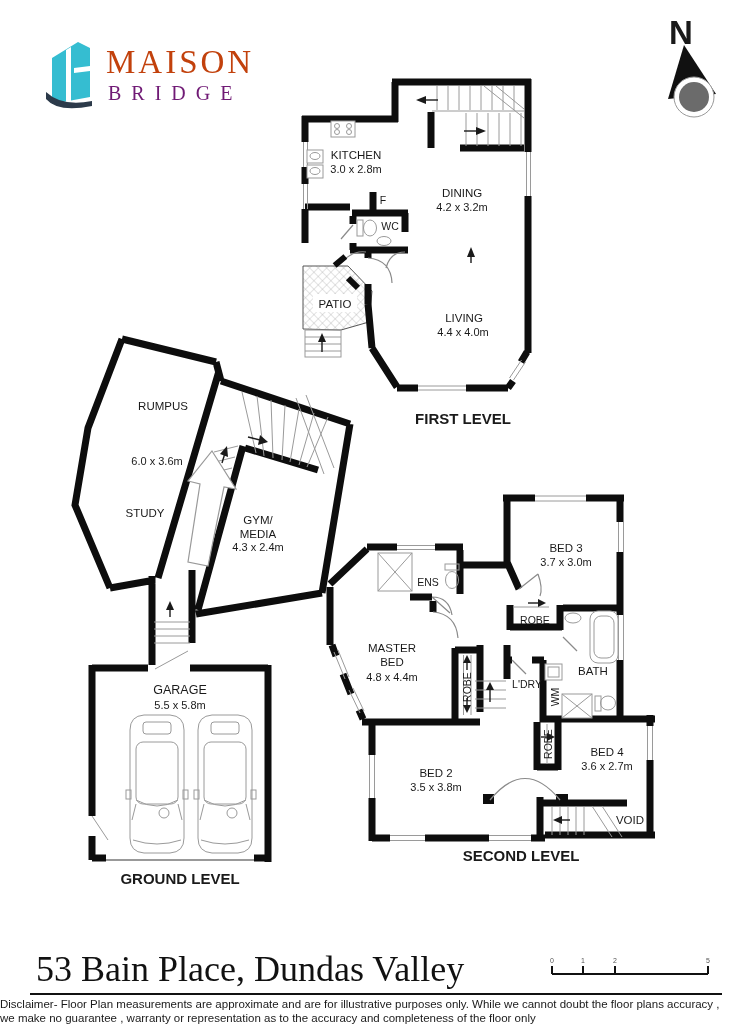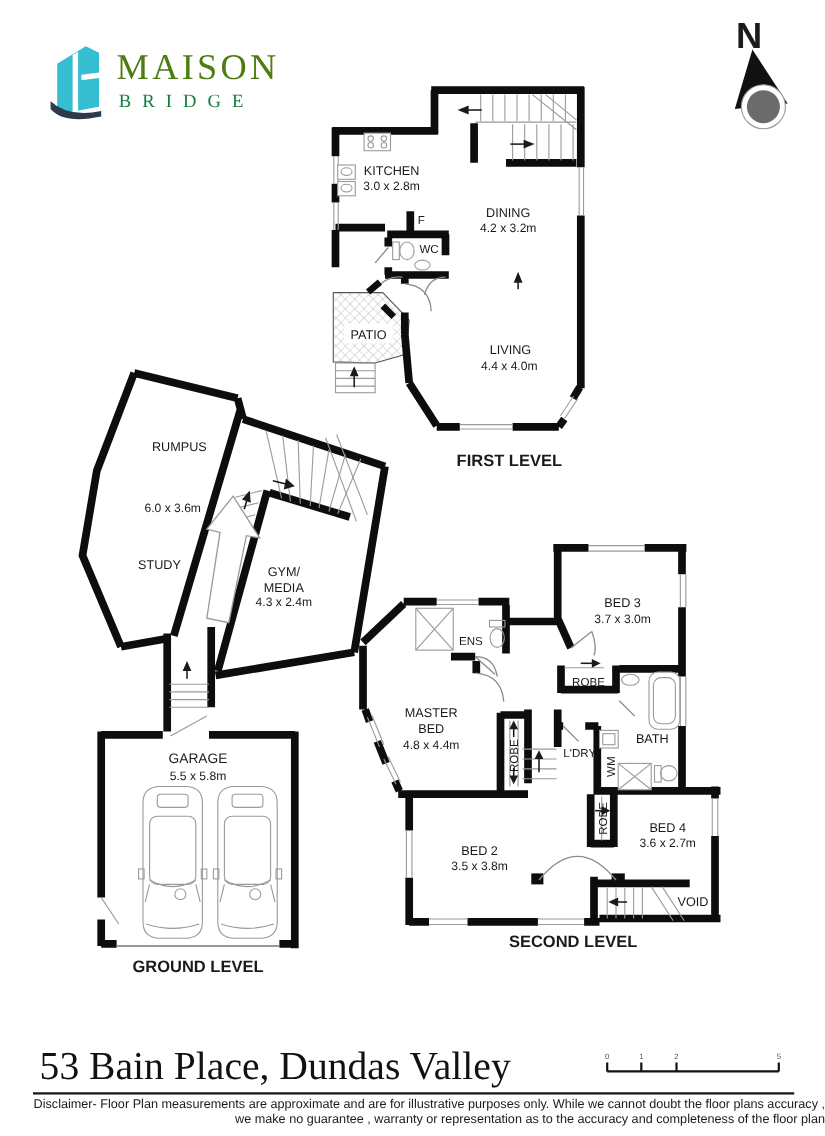--- a/index.html
+++ b/index.html
@@ -10,25 +10,25 @@
   .wall{stroke:#0d0d0d;stroke-width:7;fill:none;stroke-linecap:butt;}
   .thin{stroke:#8a8a8a;stroke-width:1.2;fill:none;}
   .win{stroke:#9a9a9a;stroke-width:1;fill:none;}
   .arrowln{stroke:#1a1a1a;stroke-width:1.4;fill:none;}
   .arrowhd{fill:#1a1a1a;stroke:none;}
   .lbl{font-size:11.5px;}
   .dim{font-size:11px;}
   .sm{font-size:10.5px;}
   .title{font-size:15px;font-weight:bold;}
   .logo-wrap{left:36px;top:38px;width:240px;height:80px;}
-  .logo-line1{position:absolute;left:70px;top:6px;font-family:"Liberation Serif",serif;font-size:33px;letter-spacing:3px;color:#4d7c0f;}
-  .logo-line2{position:absolute;left:72px;top:44px;font-family:"Liberation Serif",serif;font-size:17px;letter-spacing:10px;color:#15803d;}
+  .logo-line1{position:absolute;left:70px;top:6px;font-family:"Liberation Serif",serif;font-size:33px;letter-spacing:3px;color:#c2410c;}
+  .logo-line2{position:absolute;left:72px;top:44px;font-family:"Liberation Serif",serif;font-size:20px;letter-spacing:10px;color:#701a75;}
   .address{left:36px;top:948px;font-family:"Liberation Serif",serif;font-size:36px;color:#111;}
   .rule{left:30px;top:993px;width:692px;height:2px;background:#111;}
-  .disc{left:0;width:750px;text-align:right;font-size:11.5px;color:#1a1a1a;}
+  .disc{left:0;width:750px;text-align:left;font-size:11.5px;color:#1a1a1a;}
 </style>
 </head>
 <body>
 
 <div class="abs logo-wrap">
   <svg width="240" height="80" viewBox="36 38 240 80" style="left:0;top:0">
     <path d="M52,58 L78,42 L90,48 L90,97 L52,104 Z" fill="#35bdd1"></path>
     <path d="M66,50 L71,47 L71,101 L66,102 Z" fill="#ffffff"></path>
     <path d="M74,68 L90,66 L90,71 L74,73 Z" fill="#ffffff"></path>
     <path d="M46,92 Q62,107 92,101 L92,106 Q58,113 46,99 Z" fill="#2c3a4a"></path>
@@ -320,13 +320,13 @@
 <svg style="left:540px;top:950px" width="185" height="40" viewBox="540 950 185 40">
   <path d="M552,966 V974 M583,966 V974 M615,966 V974 M708,966 V974 M552,974 H708" stroke="#111" stroke-width="2" fill="none"></path>
   <text x="552" y="963" text-anchor="middle" style="font-size:7px;fill:#555">0</text>
   <text x="583" y="963" text-anchor="middle" style="font-size:7px;fill:#555">1</text>
   <text x="615" y="963" text-anchor="middle" style="font-size:7px;fill:#555">2</text>
   <text x="708" y="963" text-anchor="middle" style="font-size:7px;fill:#555">5</text>
 </svg>
 
 <div class="abs rule"></div>
 <div class="abs disc" style="top:998px">Disclaimer- Floor Plan measurements are approximate and are for illustrative purposes only. While we cannot doubt the floor plans accuracy ,</div>
-<div class="abs disc" style="top:1012px">we make no guarantee , warranty or representation as to the accuracy and completeness of the floor plan</div>
+<div class="abs disc" style="top:1012px">we make no guarantee , warranty or representation as to the accuracy and completeness of the floor only</div>
 
 </body></html>

